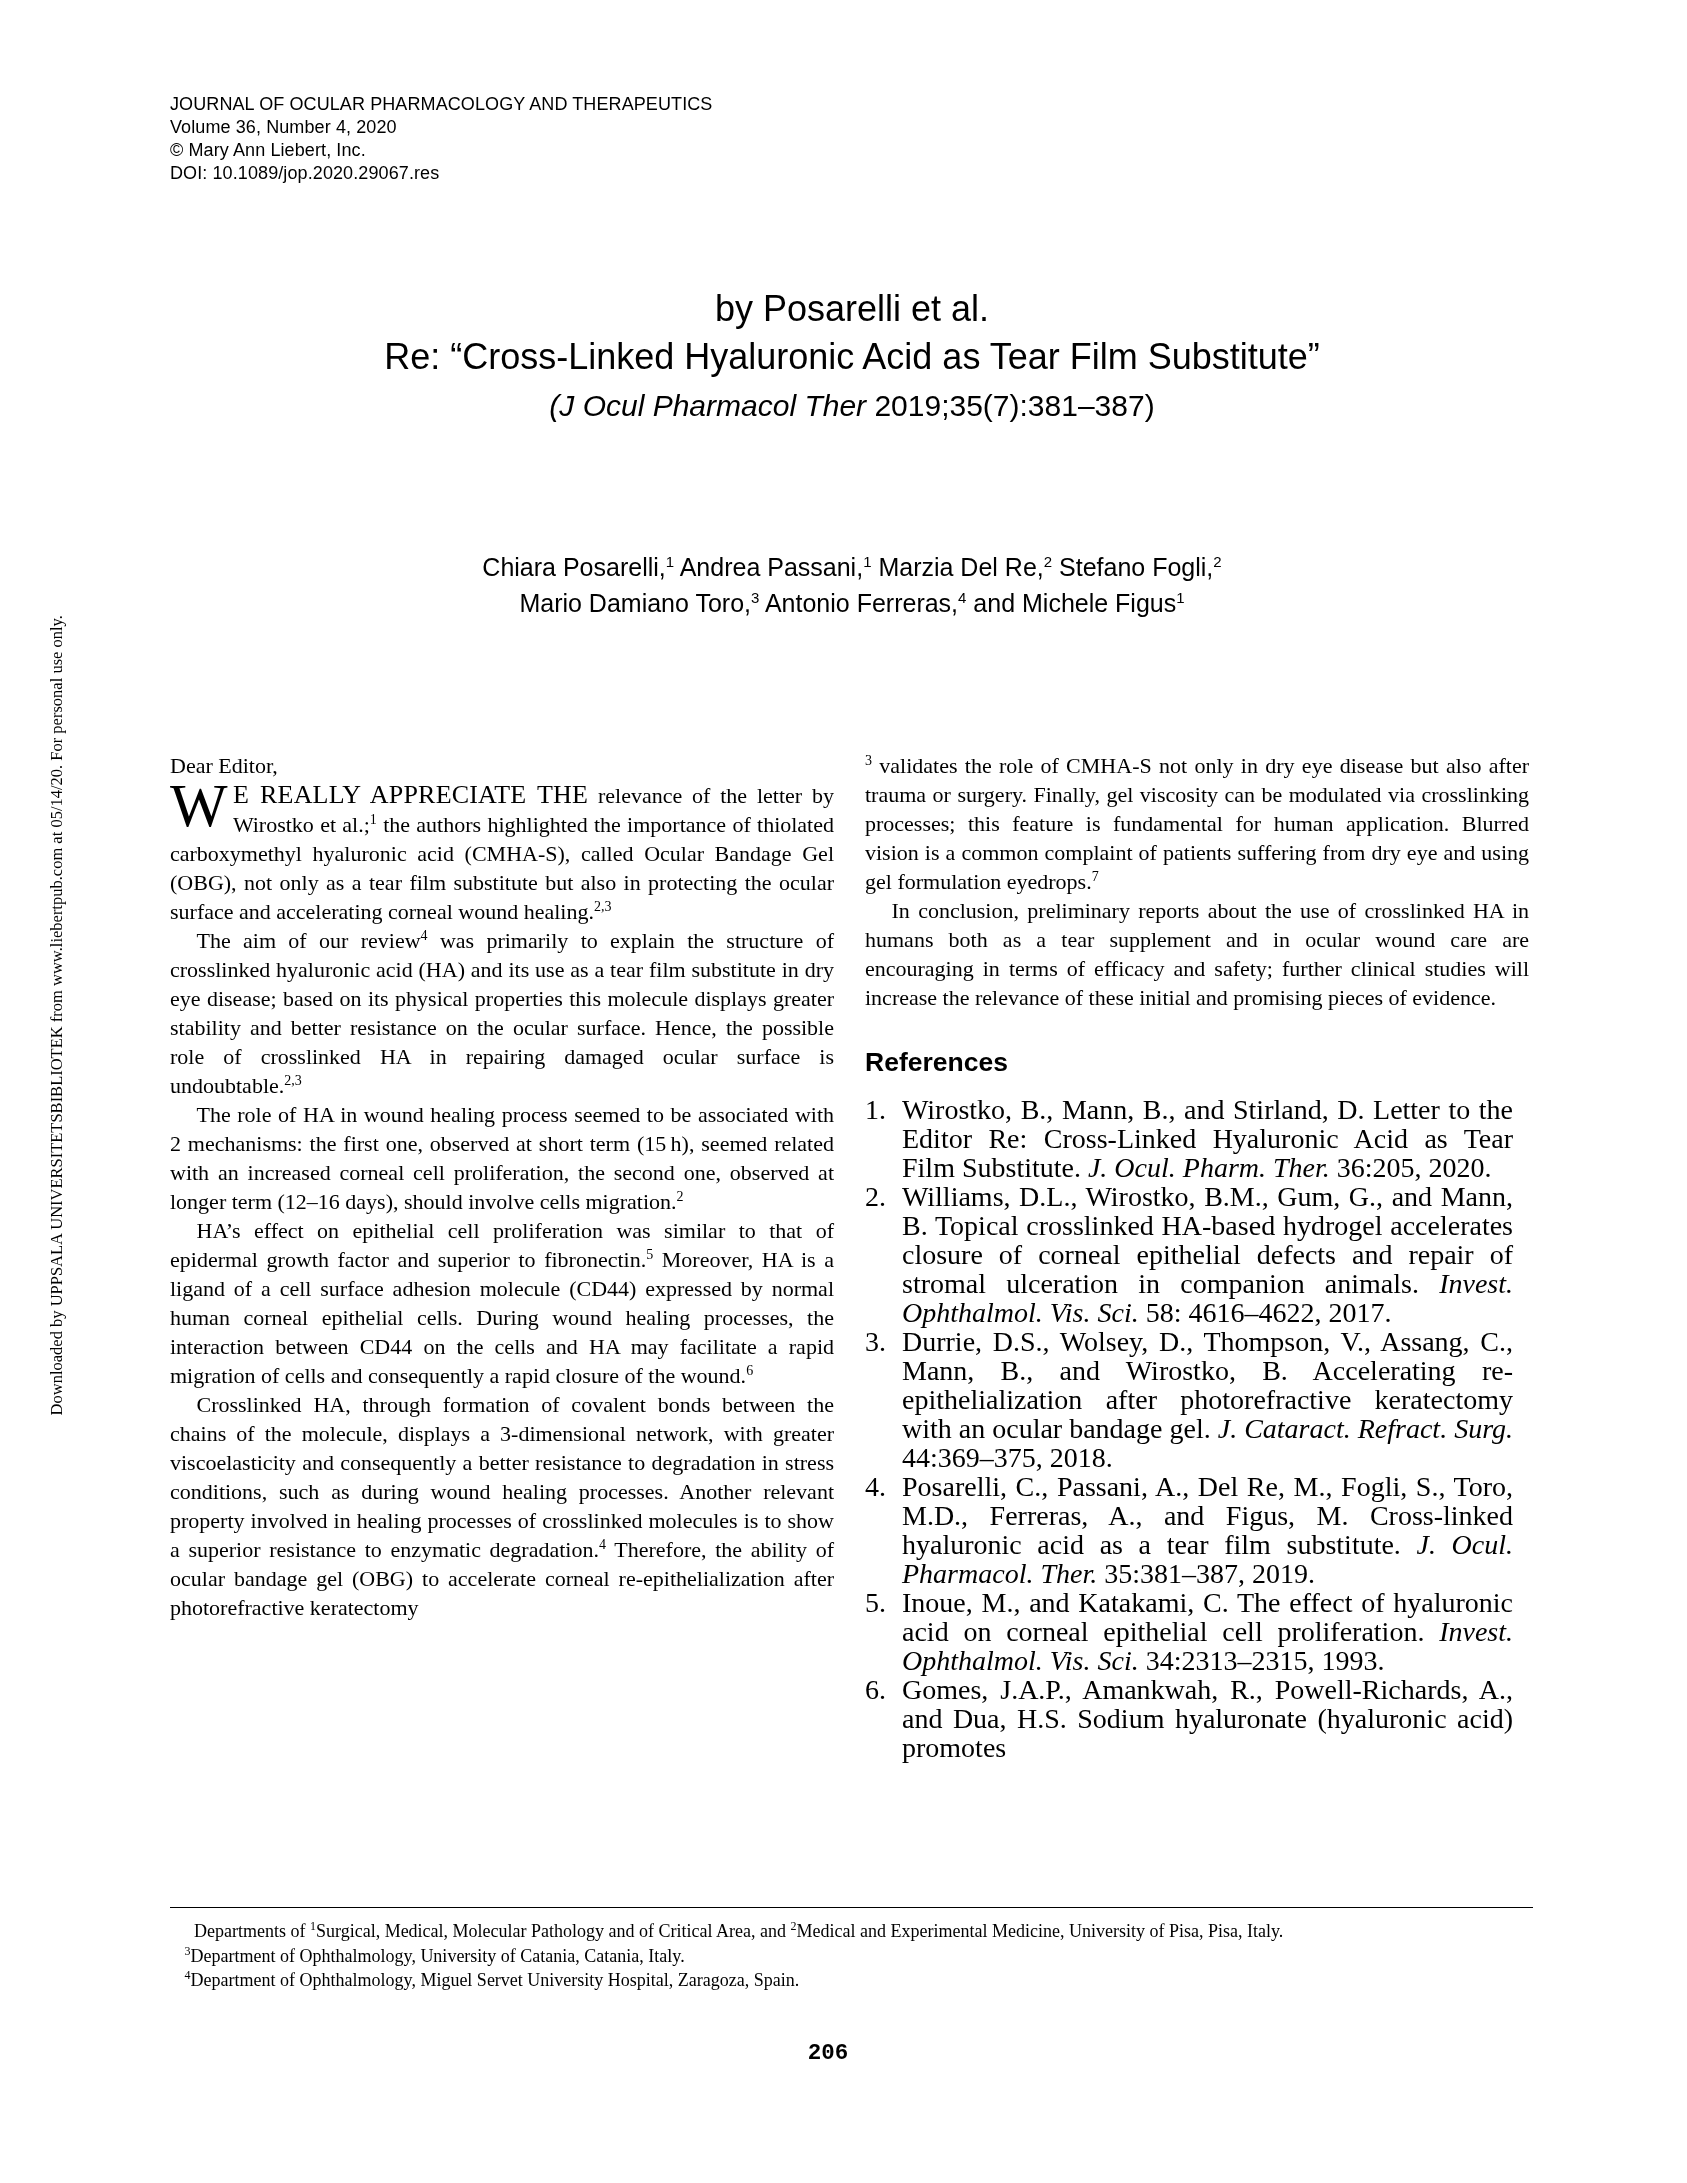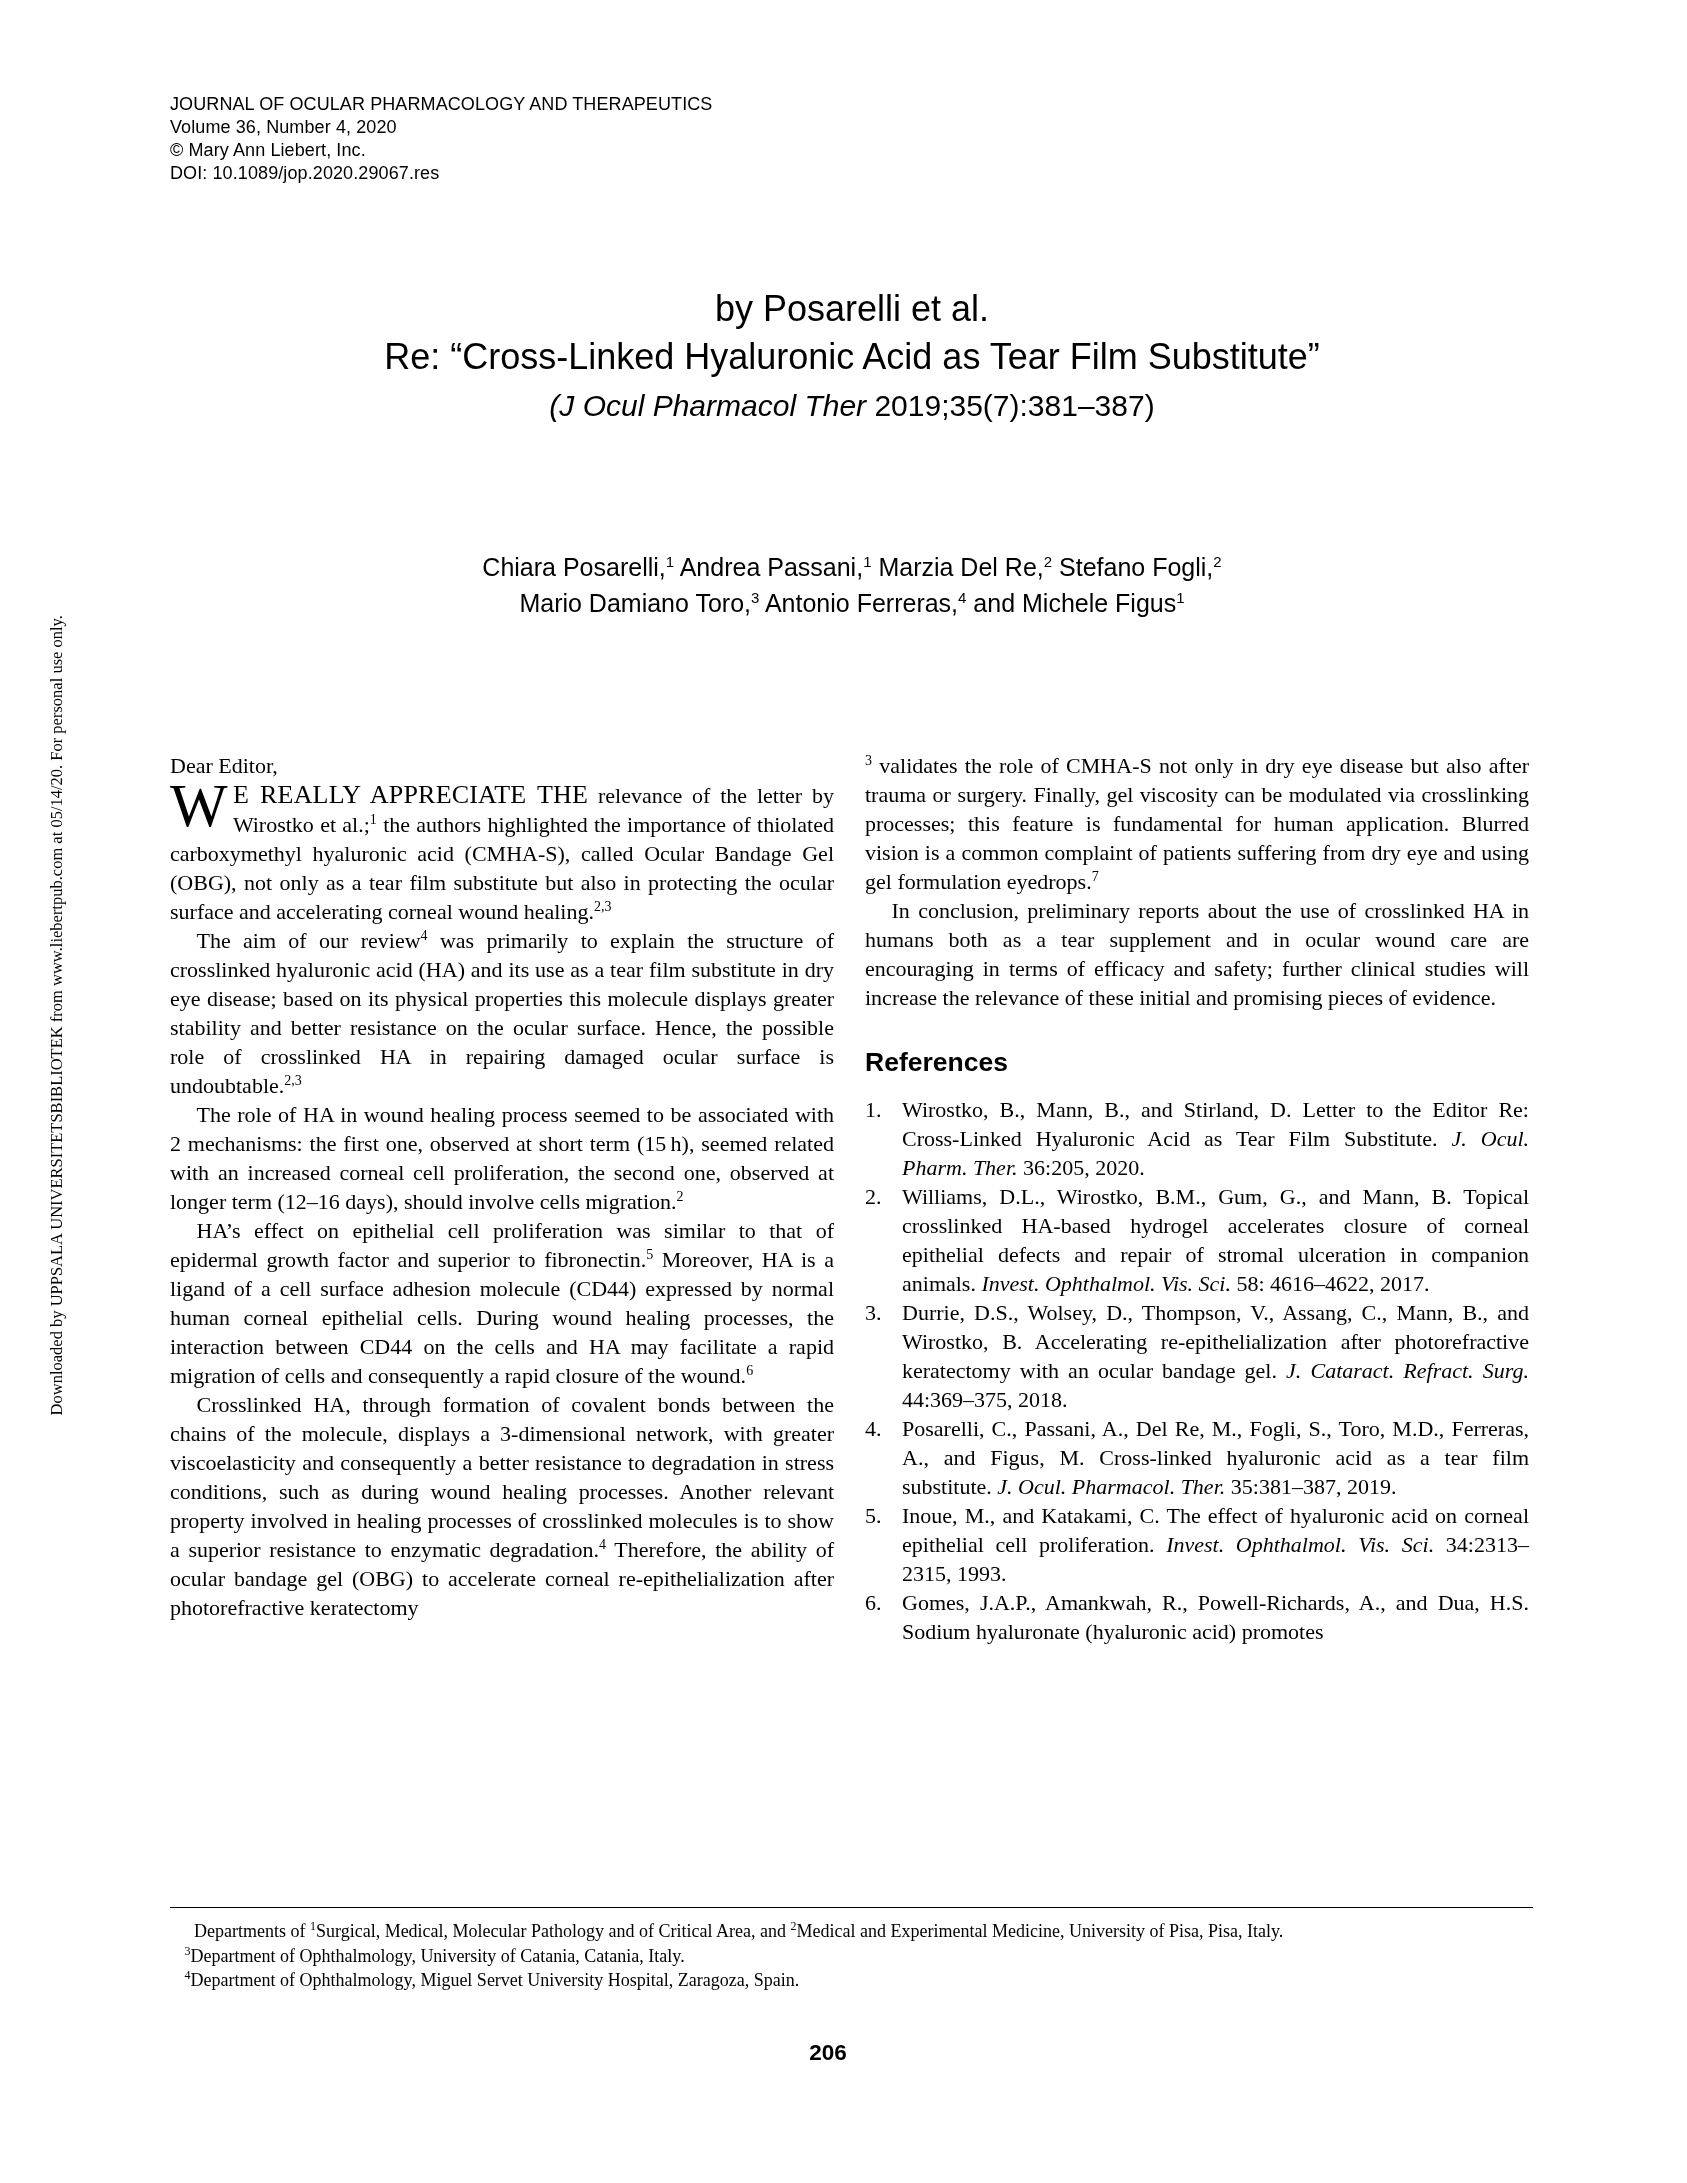--- a/index.html
+++ b/index.html
@@ -144,22 +144,22 @@
   }
   ol.reflist {
     margin: 0;
     padding: 0;
     list-style: none;
     counter-reset: refc;
   }
   ol.reflist li {
     position: relative;
     padding-left: 37px;
-    margin: 0 0 0 0;
-    font-size: 22px;
+    margin: 0 16px 0 0;
+    font-size: 28px;
     line-height: 29px;
     text-align: justify;
   }
   ol.reflist li::before {
     counter-increment: refc;
     content: counter(refc) ".";
     position: absolute;
     left: 0;
     top: 0;
     width: 30px;
@@ -189,21 +189,21 @@
   .affil p.hang { text-indent: 14.6px; }
   .affil sup { font-size: 12px; vertical-align: super; line-height: 0; }
 
   
   .folio {
     position: absolute;
     left: 0;
     top: 2040px;
     width: 1640px;
     text-align: center;
-    font-family: Liberation Sans, sans-serif;
+    font-family: Liberation Mono, monospace;
     font-weight: bold;
     font-size: 22.5px;
   }
 </style>
 </head>
 <body>
 
 <div class="page">
 
   <div class="masthead">

